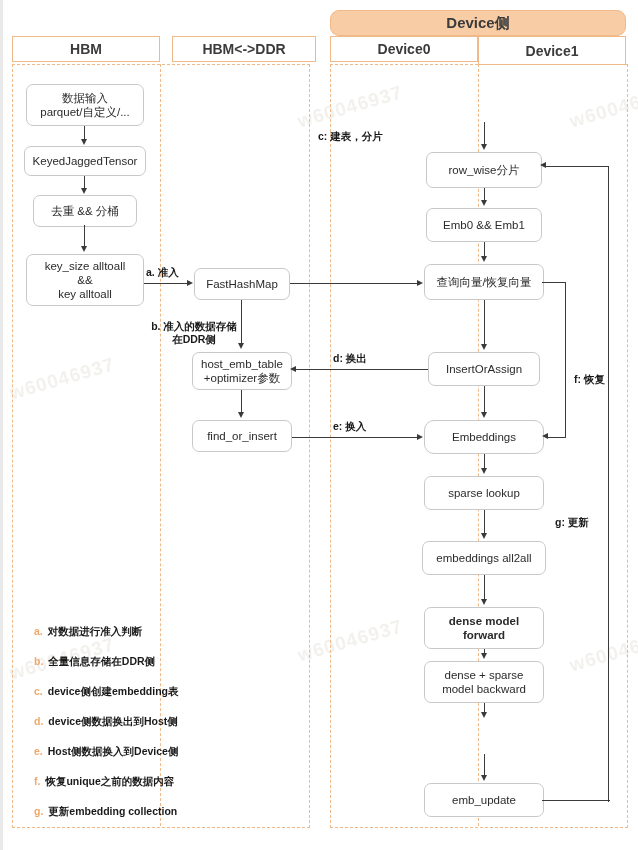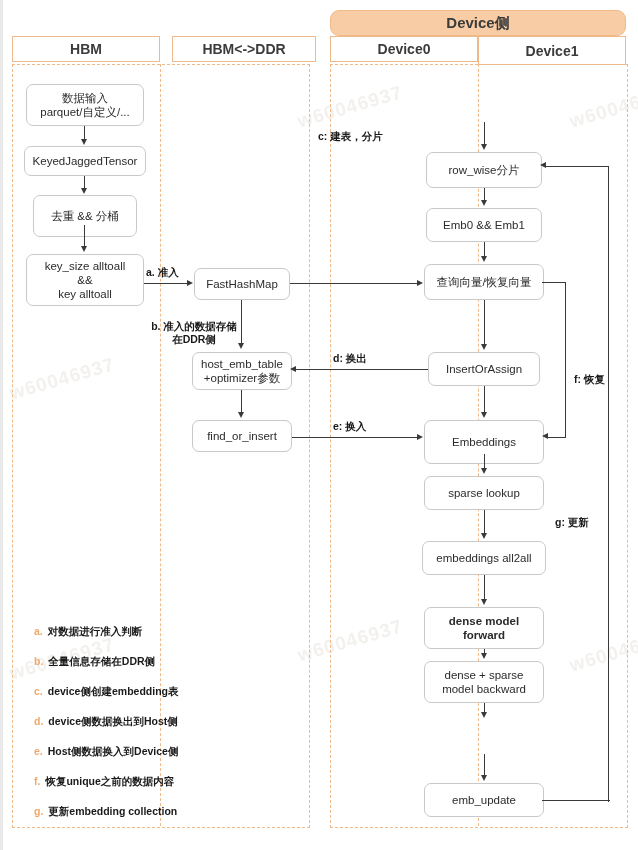--- a/index.html
+++ b/index.html
@@ -65,21 +65,21 @@
   <div class="hdr" style="left:330px;top:10px;width:296px;height:26px;border-radius:9px;">Device侧</div>
   <div class="subhdr" style="left:330px;top:36px;width:148px;height:26px;">Device0</div>
   <div class="subhdr" style="left:478px;top:36px;width:148px;height:29px;">Device1</div>
 
   <div class="panel" style="left:330px;top:64px;width:296px;height:762px;"></div>
   <div class="panel-col-divider" style="left:478px;top:64px;height:762px;"></div>
 
   <div class="node" style="left:26px;top:84px;width:118px;height:42px;">数据输入
 parquet/自定义/...</div>
   <div class="node" style="left:24px;top:146px;width:122px;height:30px;">KeyedJaggedTensor</div>
-  <div class="node" style="left:33px;top:195px;width:104px;height:42px;">去重 &amp;&amp; 分桶</div>
+  <div class="node" style="left:33px;top:195px;width:104px;height:32px;">去重 &amp;&amp; 分桶</div>
   <div class="node" style="left:26px;top:254px;width:118px;height:52px;">key_size alltoall
 &amp;&amp;
 key alltoall</div>
 
   <div class="ln lnv" style="left:84px;top:126px;height:14px;"></div>
   <div class="arrow arr-down" style="left:81px;top:139px;"></div>
   <div class="ln lnv" style="left:84px;top:176px;height:13px;"></div>
   <div class="arrow arr-down" style="left:81px;top:188px;"></div>
   <div class="ln lnv" style="left:84px;top:225px;height:22px;"></div>
   <div class="arrow arr-down" style="left:81px;top:246px;"></div>
@@ -98,21 +98,21 @@
   <div class="elabel" style="left:144px;top:320px;text-align:center;width:100px;">b. 准入的数据存储
 在DDR侧</div>
 
   <div class="ln lnv" style="left:241px;top:390px;height:23px;"></div>
   <div class="arrow arr-down" style="left:238px;top:412px;"></div>
 
   <div class="node" style="left:426px;top:152px;width:116px;height:36px;">row_wise分片</div>
   <div class="node" style="left:426px;top:208px;width:116px;height:34px;">Emb0 &amp;&amp; Emb1</div>
   <div class="node" style="left:424px;top:264px;width:120px;height:36px;">查询向量/恢复向量</div>
   <div class="node" style="left:428px;top:352px;width:112px;height:34px;">InsertOrAssign</div>
-  <div class="node" style="left:424px;top:420px;width:120px;height:44px;">Embeddings</div>
+  <div class="node" style="left:424px;top:420px;width:120px;height:34px;border-radius:10px;">Embeddings</div>
   <div class="node" style="left:424px;top:476px;width:120px;height:34px;">sparse lookup</div>
   <div class="node" style="left:422px;top:541px;width:124px;height:34px;">embeddings all2all</div>
   <div class="node" style="left:424px;top:607px;width:120px;height:42px;font-weight:bold;">dense model
 forward</div>
   <div class="node" style="left:424px;top:661px;width:120px;height:42px;">dense + sparse
 model backward</div>
   <div class="node" style="left:424px;top:783px;width:120px;height:34px;">emb_update</div>
 
   <div class="ln lnv" style="left:484px;top:122px;height:22px;"></div>
   <div class="arrow arr-down" style="left:481px;top:144px;"></div>

